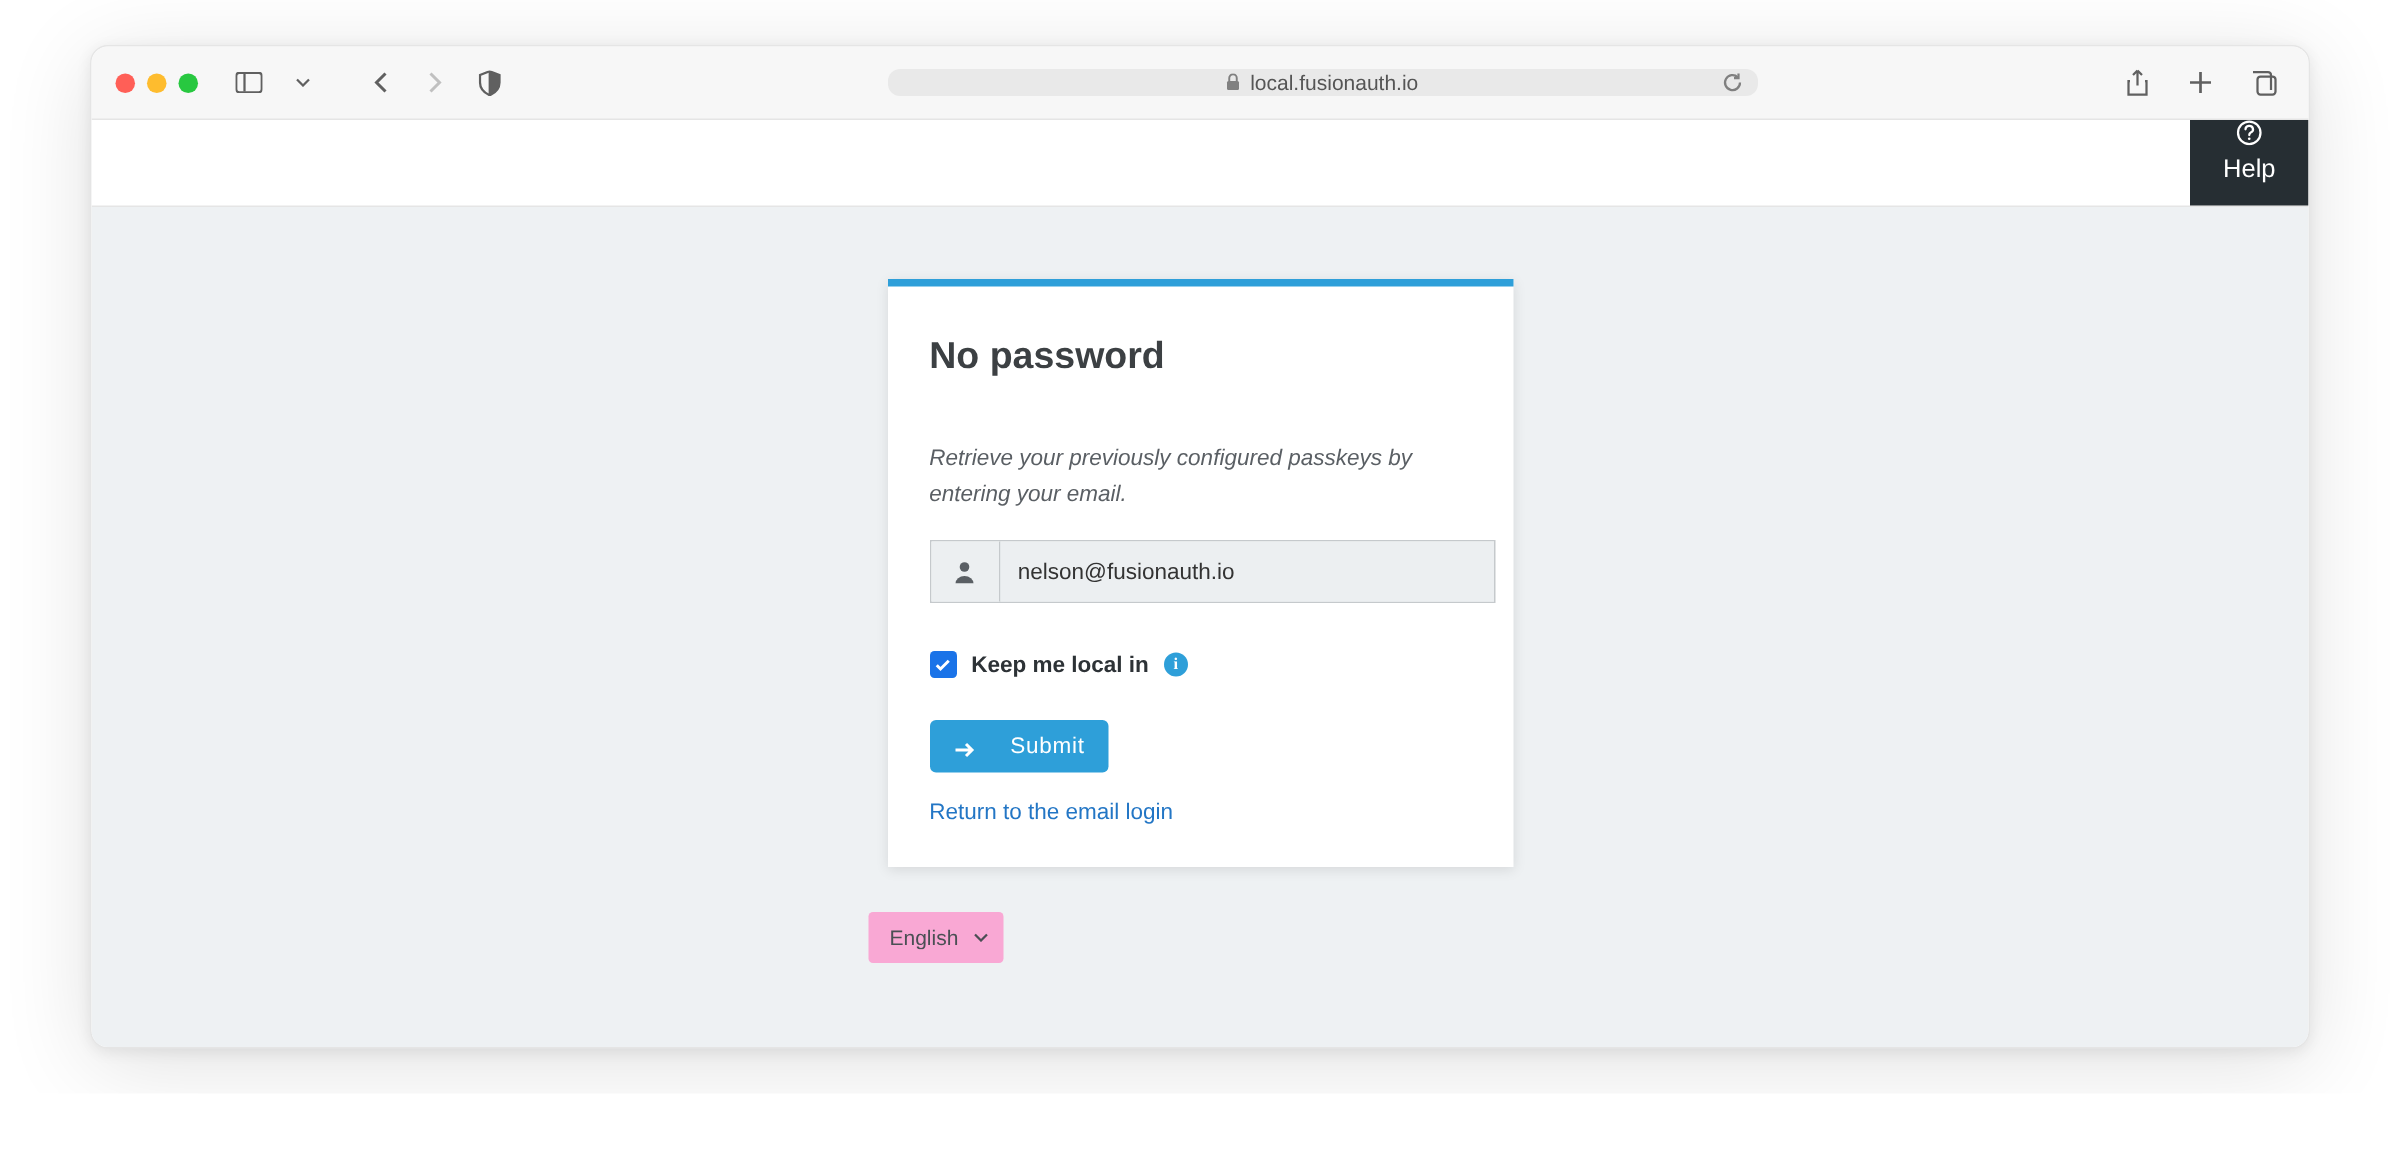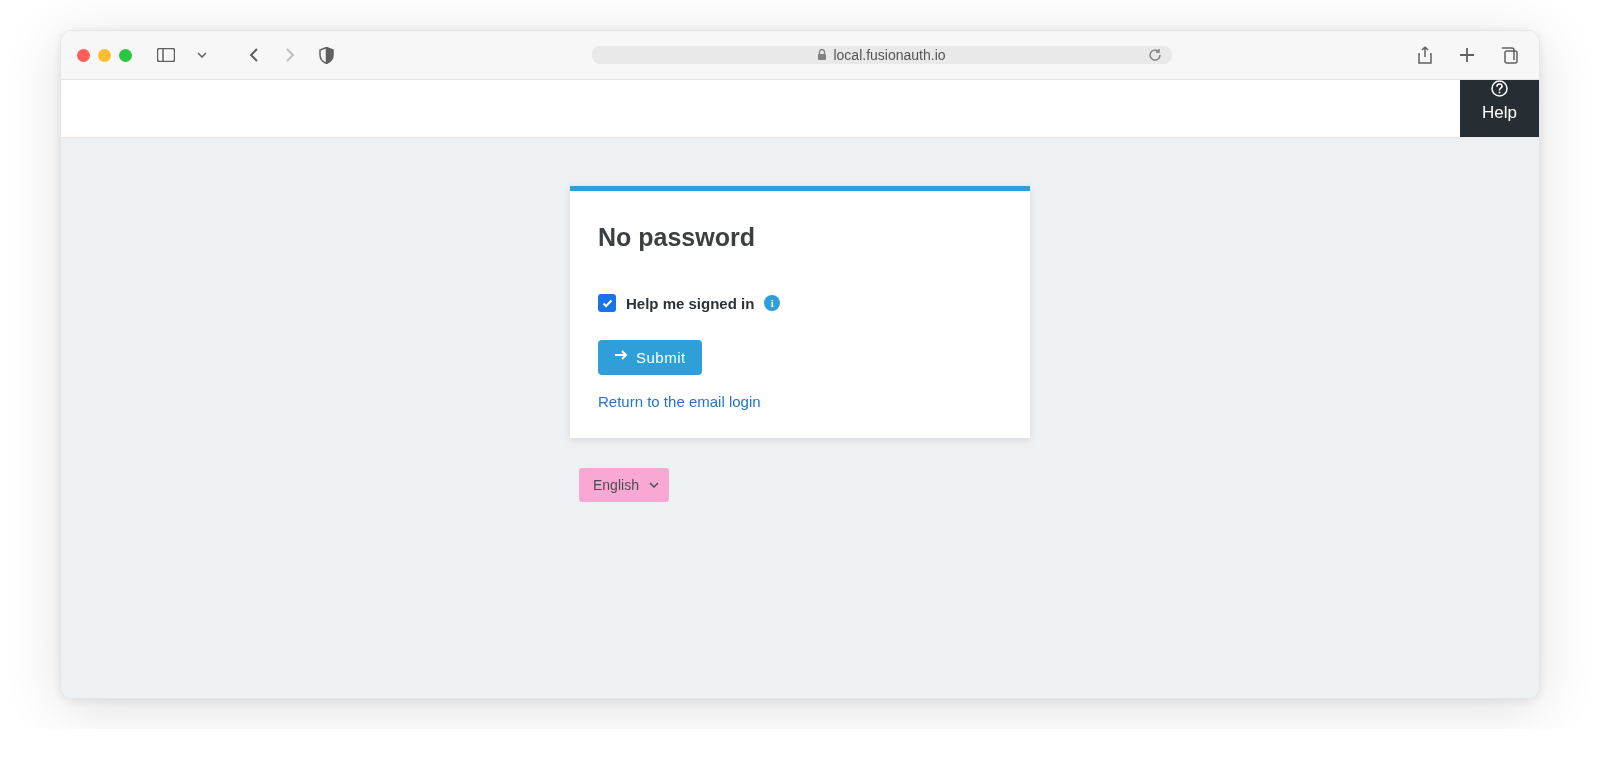--- a/index.html
+++ b/index.html
@@ -116,21 +116,21 @@
     .app-body {
       background: #eef1f3;
       padding: 48px 0 40px 0;
       min-height: 560px;
       display: flex;
       flex-direction: column;
       align-items: center;
     }
     
     .login-panel {
-      width: 460px;
+      width: 417px;
       background: #fff;
       border-top: 5px solid #2e9fd9;
       box-shadow: 0 2px 8px rgba(0,0,0,0.1);
       padding: 32px 12px 28px 28px;
     }
     
     .panel-title {
       font-size: 25px;
       font-weight: 600;
       color: #3c4043;
@@ -214,22 +214,22 @@
     
     .submit-btn {
       background: #2e9fd9;
       color: #fff;
       border: none;
       padding: 9px 16px;
       font-size: 15px;
       border-radius: 4px;
       cursor: pointer;
       display: inline-flex;
-      align-items: flex-start;
-      gap: 8px;
+      align-items: flex-end;
+      gap: 24px;
       letter-spacing: 0.5px;
       margin-bottom: 18px;
     }
     
     .return-link {
       color: #2376c5;
       font-size: 15px;
       text-decoration: none;
       cursor: pointer;
       display: block;
@@ -363,29 +363,39 @@
       </span>
       <span>Help</span>
     </div>
   </div>
 
   <div class="app-body">
 
     <div class="login-panel">
       <h1 class="panel-title">No password</h1>
       
+      <p class="panel-instruction">Retrieve your previously configured passkeys by entering your email.</p>
       
+      <div class="input-group">
+        <div class="input-addon">
+          <svg width="14" height="15" viewBox="0 0 14 15">
+              <circle cx="7" cy="4" r="3.2" fill="currentColor"></circle>
+              <path d="M1 15 a6 5 0 0 1 12 0 Z" fill="currentColor"></path>
+            </svg>
+        </div>
+        <input type="text" class="email-input" value="nelson@fusionauth.io" style="">
+      </div>
       
       <div class="checkbox-row">
         <div class="checkbox-box">
           <svg width="11" height="9" viewBox="0 0 11 9">
               <path d="M1.5 4.5 L4 7 L9.5 1.5" fill="none" stroke="currentColor" stroke-width="2"></path>
             </svg>
         </div>
-        <span class="checkbox-label">Help me signed in</span>
+        <span class="checkbox-label">Keep me local in</span>
         <span class="info-icon">i</span>
       </div>
       
       <button class="submit-btn">
         <span>
           <svg width="14" height="12" viewBox="0 0 14 12">
               <path d="M1 6 H12 M8 2 L12 6 L8 10" fill="none" stroke="currentColor" stroke-width="2"></path>
             </svg>
         </span>
         <span>Submit</span>

